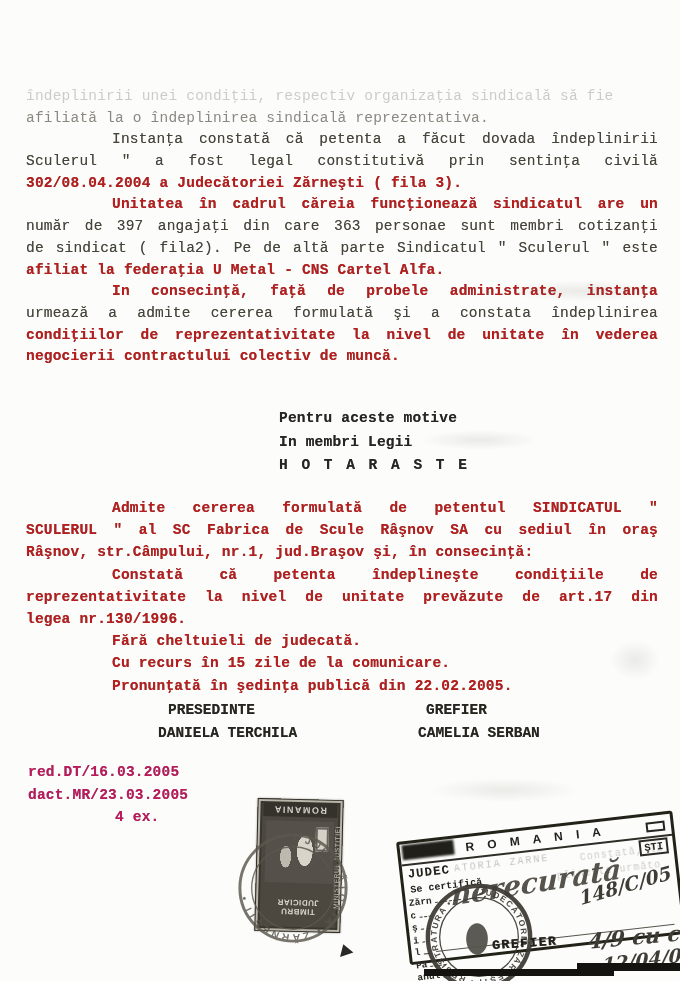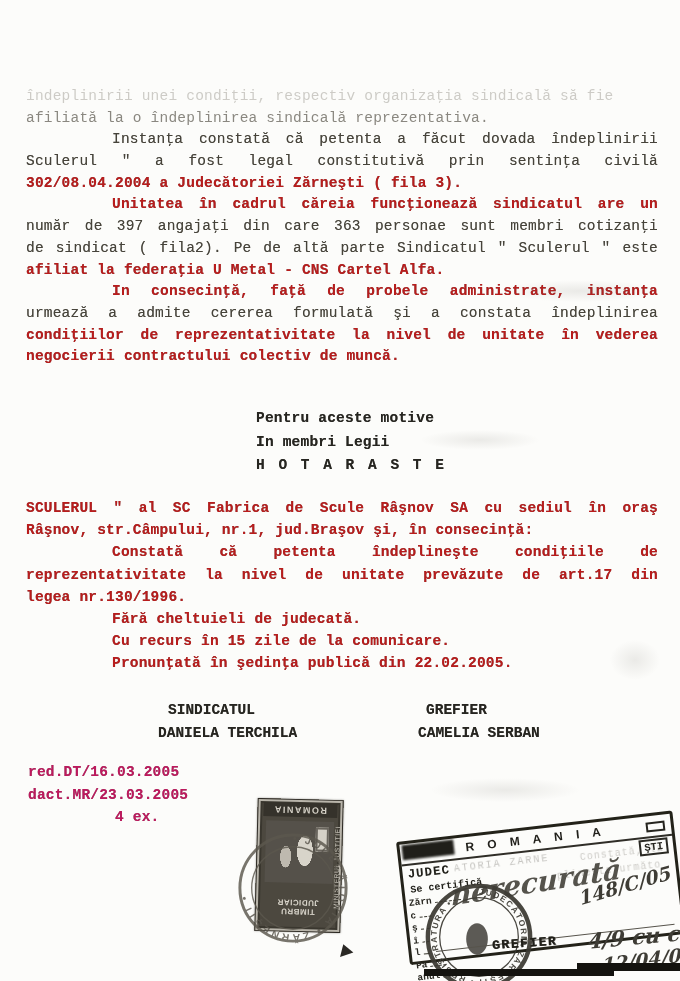--- a/index.html
+++ b/index.html
@@ -8,21 +8,21 @@
   
   .ln{position:relative;height:21.7px;font-size:14.5px;letter-spacing:.2px;white-space:nowrap;}
   .j{white-space:normal;text-align:justify;text-align-last:justify;}
   .ind{padding-left:86px;}
   .r{font-weight:400;color:#46433a;text-shadow:0 0 .5px rgba(70,67,58,.55);}
   .b{font-weight:700;color:#b91c1c;text-shadow:0 0 .6px rgba(38,37,32,.6);}
   .f1{font-weight:400;color:#8d8a80;opacity:.42;filter:blur(.5px);}
   .f2{font-weight:400;color:#6e6b62;opacity:.8;}
   .block-facts{position:absolute;left:26px;top:88px;width:632px;}
   .block-motive{position:absolute;left:256px;top:410px;width:260px;}
-  .block-motive .ln{height:23.5px;font-weight:700;color:#262520;text-shadow:0 0 .6px rgba(38,37,32,.6);}
+  .block-motive .ln{height:23.5px;font-weight:700;color:#262520;text-shadow:0 0 .6px rgba(38,37,32,.6);margin-left:23px;}
   .sp{letter-spacing:2.5px;}
   .block-ruling{position:absolute;left:26px;top:500px;width:632px;}
   .block-ruling .ln{height:22.2px;}
   .sig{position:absolute;font-size:14.5px;font-weight:700;color:#262520;text-shadow:0 0 .6px rgba(38,37,32,.6);}
   .sig-pres-label{left:168px;top:702px;}
   .sig-pres-name{left:158px;top:725px;}
   .sig-gref-label{left:426px;top:702px;}
   .sig-gref-name{left:418px;top:725px;text-align:center;}
   .block-footer{position:absolute;left:28px;top:764px;}
   .block-footer .ln{height:22.5px;font-weight:700;color:#be185d;text-shadow:0 0 .6px rgba(38,37,32,.55);}
@@ -102,31 +102,32 @@
     <div class="ln b">negocierii contractului colectiv de muncă.</div>
   </div>
 
   <div class="block-motive">
     <div class="ln">Pentru aceste motive</div>
     <div class="ln">In membri Legii</div>
     <div class="ln sp">H O T A R A S T E</div>
   </div>
 
   <div class="block-ruling">
+    <div class="ln b ind j">Admite cererea formulată de petentul SINDICATUL "</div>
     <div class="ln b j">SCULERUL " al SC Fabrica de Scule Râşnov SA cu sediul în oraş</div>
     <div class="ln b">Râşnov, str.Câmpului, nr.1, jud.Braşov şi, în consecinţă:</div>
     <div class="ln b ind j">Constată că petenta îndeplineşte condiţiile de</div>
     <div class="ln b j">reprezentativitate la nivel de unitate prevăzute de art.17 din</div>
     <div class="ln b">legea nr.130/1996.</div>
     <div class="ln b ind">Fără cheltuieli de judecată.</div>
     <div class="ln b ind">Cu recurs în 15 zile de la comunicare.</div>
     <div class="ln b ind">Pronunţată în şedinţa publică din 22.02.2005.</div>
   </div>
 
-  <div class="sig sig-pres-label">SINDICATUL</div>
+  <div class="sig sig-pres-label">PRESEDINTE</div>
   <div class="sig sig-pres-name">DANIELA TERCHILA</div>
   <div class="sig sig-gref-label">GREFIER</div>
   <div class="sig sig-gref-name">CAMELIA SERBAN</div>
 
   <div class="block-footer">
     <div class="ln">red.DT/16.03.2005</div>
     <div class="ln">dact.MR/23.03.2005</div>
     <div class="ln footer-copies">4 ex.</div>
   </div>
 

